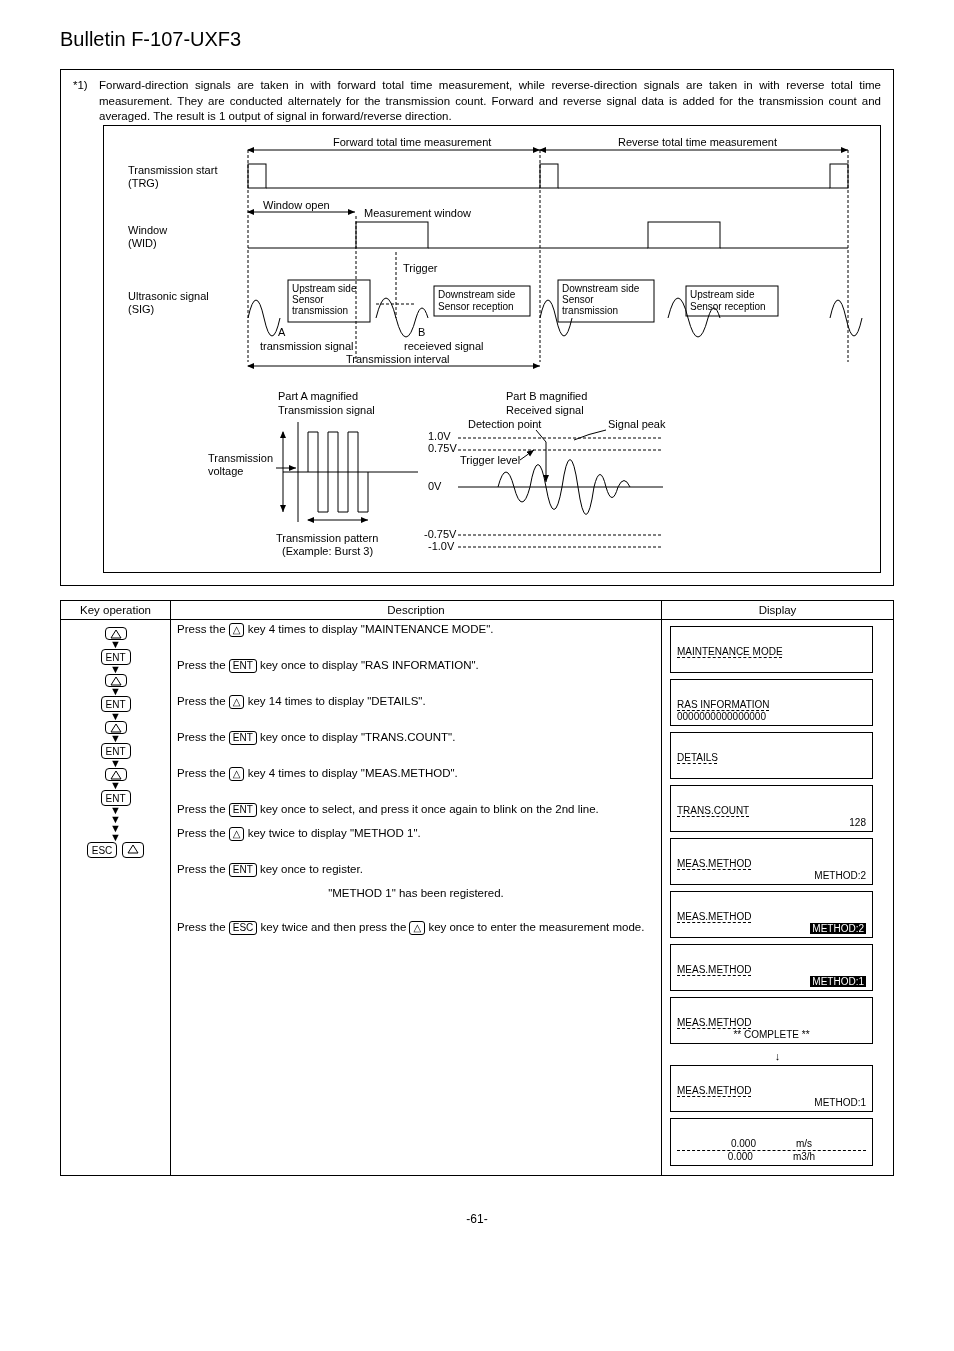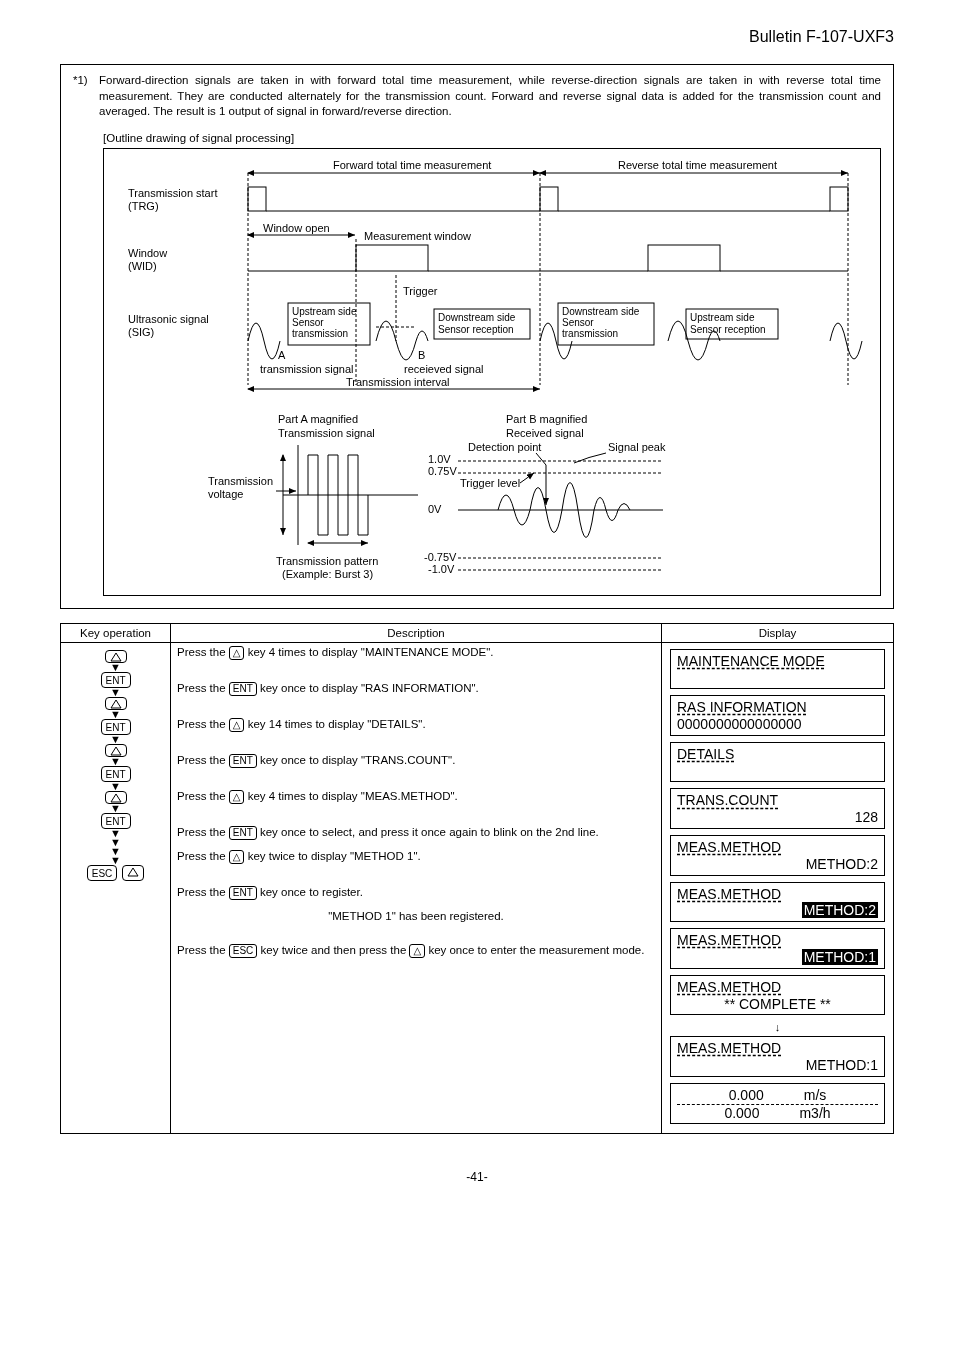--- a/index.html
+++ b/index.html
@@ -6,22 +6,21 @@
   body {
     font-family: Arial, Helvetica, sans-serif;
     font-size: 12px;
     color: #000;
     background: #fff;
     margin: 0;
     padding: 28px 60px 20px 60px;
     width: 954px;
   }
   .header-title {
-    text-align: right;
-    font-size: 16px;
+    font-size: 20px;
     margin-bottom: 18px;
     margin-right: 0;
   }
   .outer-box {
     border: 1px solid #000;
     padding: 8px 12px 12px 12px;
   }
   .note-text {
     font-size: 11.5px;
     line-height: 1.35;
@@ -71,23 +70,23 @@
     vertical-align:middle;
     margin: 0 1px;
   }
   .keycap.tri svg { display:block; }
   .downtri { font-size:11px; line-height:1; }
   .key-stack { display:flex; flex-direction:column; align-items:center; gap:0; padding:4px 0;}
   .key-stack .downtri { margin-top:-1px; margin-bottom:-1px;}
   .key-row-pair { display:flex; gap:3px; justify-content:center;}
   .disp-box {
     border:1px solid #000;
-    padding: 3px 6px 2px 6px;
-    margin: 3px 2px 6px 2px;
-    font-size:14px;
+    padding: 19px 6px 2px 6px;
+    margin: 3px 14px 6px 2px;
+    font-size:10px;
     line-height:1.2;
   }
   .disp-line1 { text-decoration: underline; text-decoration-style: dashed; text-underline-offset:2px;}
   .disp-line2 { text-align:right; }
   .disp-line2.center { text-align:center;}
   .disp-hl { background:#000; color:#fff; padding:0 2px;}
   .desc-cell { padding:6px 8px; }
   .desc-row { margin-bottom: 22px; }
   .desc-row.short { margin-bottom: 10px; }
   .inline-key {
@@ -106,21 +105,20 @@
 <body>
 
 <div class="header-title">Bulletin F-107-UXF3</div>
 
 <div class="outer-box">
   <div class="note-text note-row">
     <div class="note-star">*1)</div>
     <div>Forward-direction signals are taken in with forward total time measurement, while reverse-direction signals are taken in with reverse total time measurement. They are conducted alternately for the transmission count. Forward and reverse signal data is added for the transmission count and averaged. The result is 1 output of signal in forward/reverse direction.</div>
   </div>
 
-  <div class="outline-caption">[Outline drawing of signal processing]</div>
 
   <div class="diagram-wrap">
     <svg class="diagram-svg" width="766" height="430">
       <defs>
         <marker id="arr" markerWidth="8" markerHeight="8" refX="7" refY="3" orient="auto">
           <path d="M0,0 L7,3 L0,6 Z" fill="#000"></path>
         </marker>
         <marker id="arrs" markerWidth="8" markerHeight="8" refX="1" refY="3" orient="auto">
           <path d="M7,0 L0,3 L7,6 Z" fill="#000"></path>
         </marker>
@@ -347,13 +345,13 @@
         <div class="meas-flex" style="border-top:1px dashed #000">
               <span>0.000</span>
               <span>m3/h</span>
             </div>
       </div>
     </td>
   </tr>
 </tbody>
   </table>
 
-<div class="page-num">-41-</div>
+<div class="page-num">-61-</div>
 
 </body></html>

